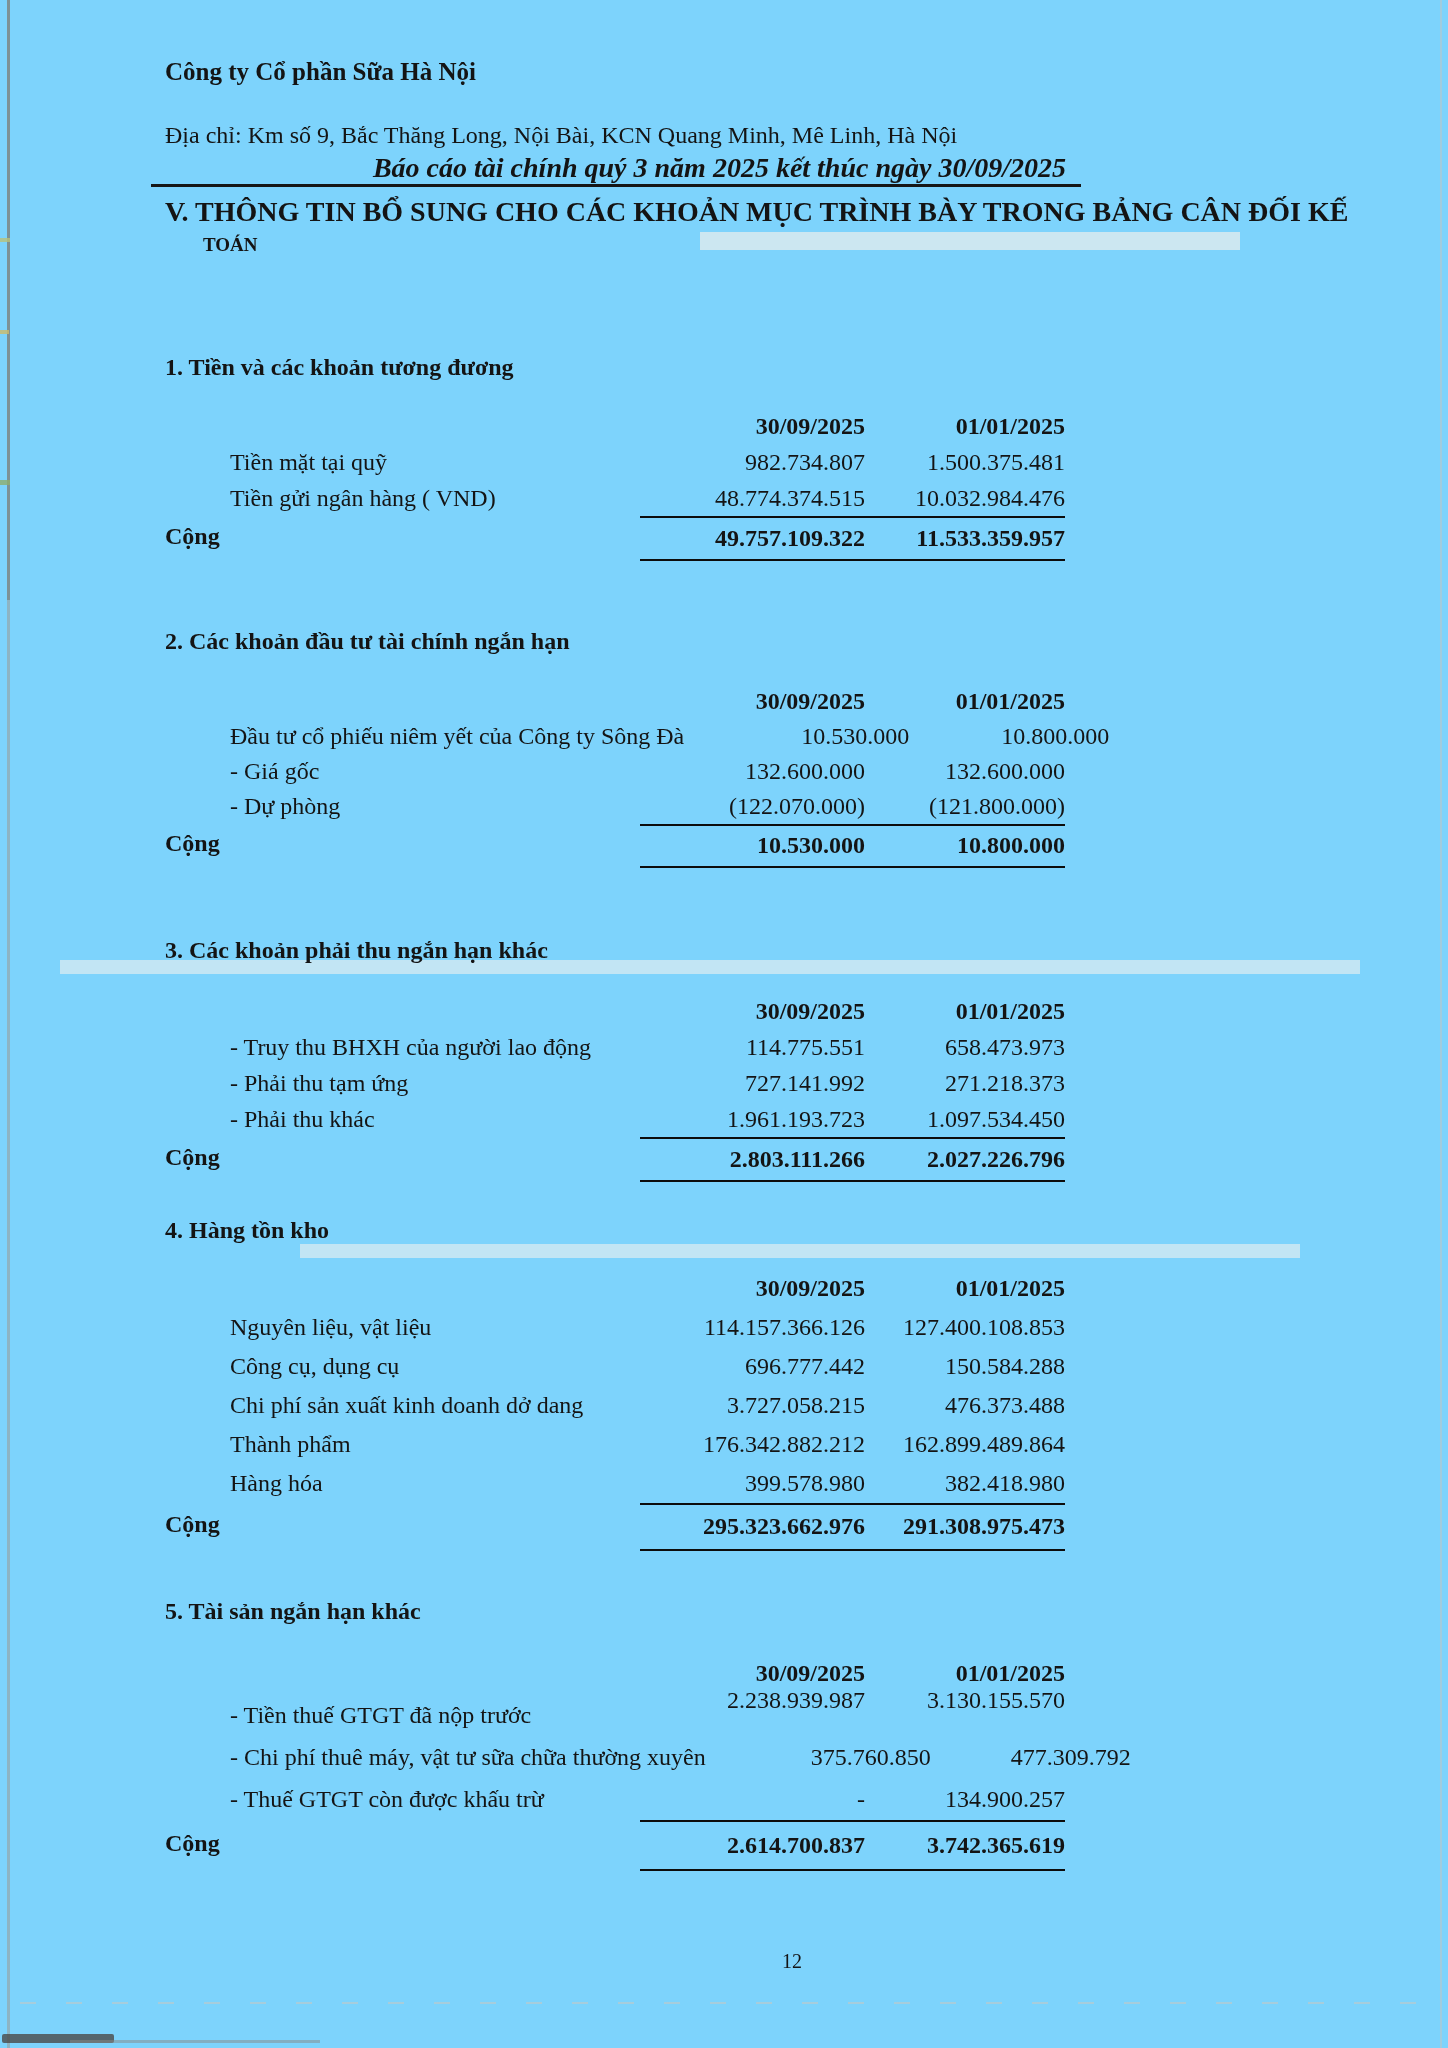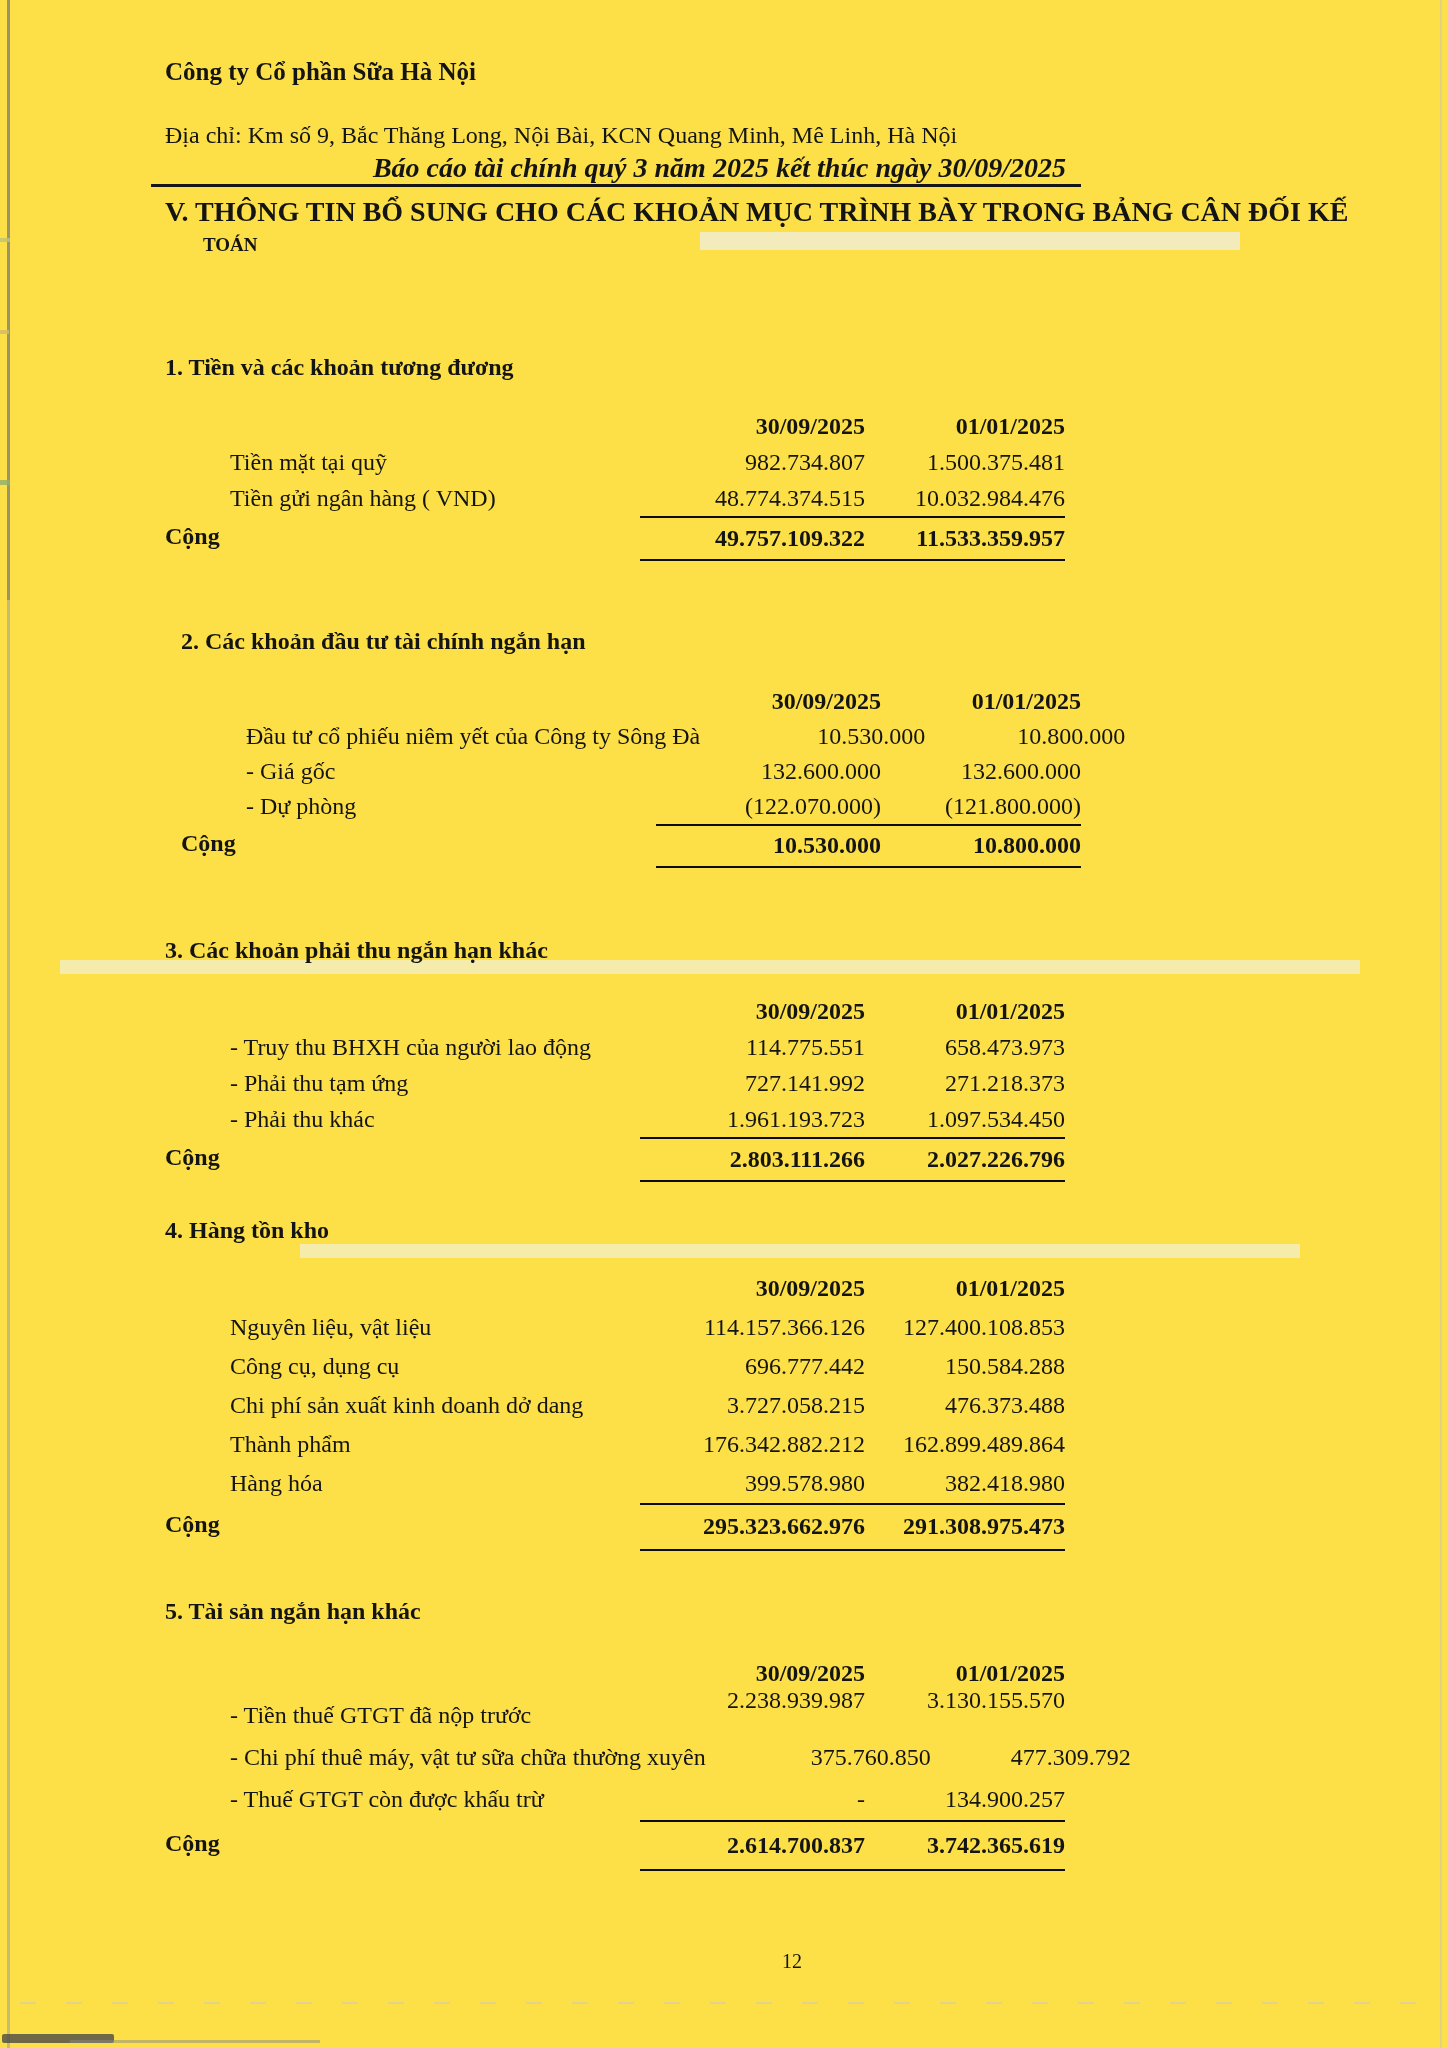--- a/index.html
+++ b/index.html
@@ -1,19 +1,19 @@
 <!DOCTYPE html>
 <html lang="vi"><head>
 <meta charset="utf-8">
 <style>
   html,body{margin:0;padding:0;background:#e8e8e6;}
   .page{
     position:relative;
     width:1448px;height:2048px;
-    background:#fde047;
+    background:#7dd3fc;
     font-family:"Liberation Serif","DejaVu Serif",serif;
     color:#141414;
     overflow:hidden;
   }
   .content{
     position:relative;
     z-index:2;
     margin-left:165px;
     width:915px;
     padding-top:56px;
@@ -39,21 +39,21 @@
   .row{display:grid;grid-template-columns:1fr 225px 200px;line-height:36px;font-size:24px;}
   .cell{white-space:nowrap;}
   .cell.label{padding-left:65px;}
   .cell.num{text-align:right;}
   .thead .num{font-weight:bold;}
   .total .cell{font-weight:bold;padding:2px 0 3px;}
   .total .num{border-top:2.5px solid #0c0c0c;border-bottom:2.5px solid #0c0c0c;}
   .raised{transform:translateY(-15px);}
 
   
-  .s2{margin-top:64px;margin-left:16px;} .s2 .fin-table{margin-top:26px;} .s2 .row{line-height:35px;}
+  .s2{margin-top:64px;} .s2 .fin-table{margin-top:26px;} .s2 .row{line-height:35px;}
   .s3{margin-top:66px;font-family:Liberation Serif, serif;} .s3 .fin-table{margin-top:26px;}
   .s4{margin-top:32px;} .s4 .fin-table{margin-top:22px;} .s4 .row{line-height:39px;}
   .s5{margin-top:44px;} .s5 .fin-table{margin-top:24px;} .s5 .row{line-height:42px;}
 
   .page-number{
     position:absolute;z-index:2;
     left:782px;top:1950px;
     font-size:20px;
   }
 

